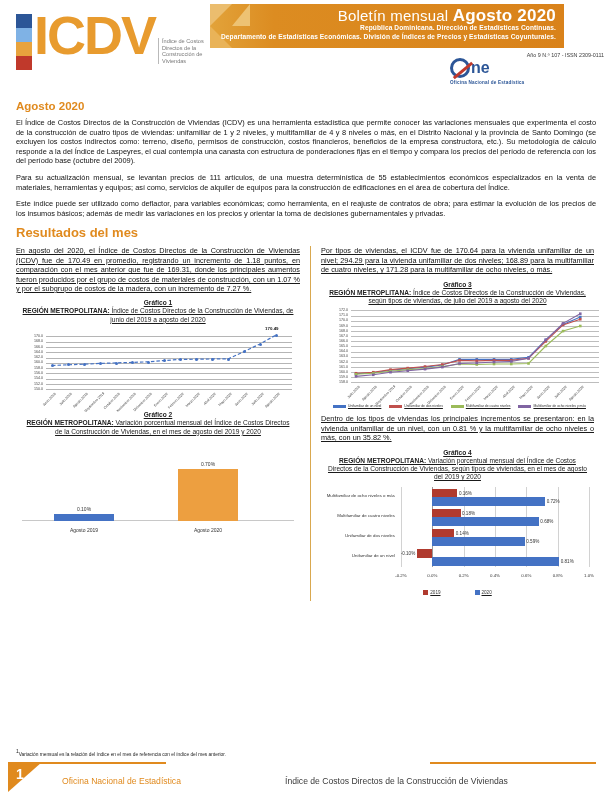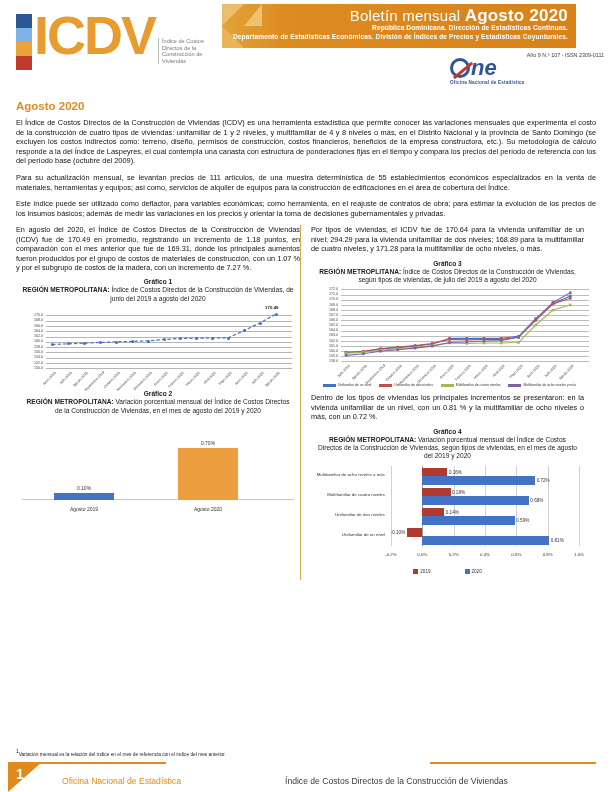--- a/index.html
+++ b/index.html
@@ -16,21 +16,21 @@
   
   .header { position:relative; height:96px; }
   .logo-wrap { position:absolute; left:16px; top:8px; display:flex; align-items:flex-start; }
   .logo-bars { width:16px; display:flex; flex-direction:column; margin-top:6px; }
   .logo-bars i { display:block; height:14px; width:16px; }
   .logo-text { font-family:"Liberation Sans", sans-serif; font-weight:bold; font-size:54px;
                line-height:54px; color:#E89B2E; letter-spacing:-2px; margin-left:2px; }
   .logo-sub { font-size:5.6px; line-height:6.6px; color:#7a7a7a; margin-left:3px;
               margin-top:30px; width:52px; border-left:1px solid #b9b9b9; padding-left:3px; }
 
-  .hdr-band { position:absolute; left:222px; top:4px; width:354px; height:44px;
+  .hdr-band { position:absolute; left:210px; top:4px; width:354px; height:44px;
               background:linear-gradient(90deg,#E2A33A 0%,#DC8C21 18%,#D9821A 100%); }
   .hdr-band .tri1 { position:absolute; left:0; top:0; width:0; height:0;
         border-top:22px solid #EBBD6E; border-right:22px solid transparent; }
   .hdr-band .tri2 { position:absolute; left:0; top:22px; width:0; height:0;
         border-bottom:22px solid #E9B358; border-right:22px solid transparent; }
   .hdr-band .tri3 { position:absolute; left:22px; top:0; width:0; height:0;
         border-bottom:22px solid #EDC273; border-left:18px solid transparent; }
   .hdr-title { position:absolute; right:8px; top:2px; color:#fff; font-size:15px; text-align:right;
                letter-spacing:.2px; }
   .hdr-title b { font-size:17px; font-weight:bold; }
@@ -50,30 +50,30 @@
   .acop-lines i { display:block; height:1.5px; background:#8B2B22; margin-bottom:2.2px; }
   .acop-name { font-size:7.5px; font-weight:bold; color:#6d2018; letter-spacing:.4px; margin-top:1px; }
   .acop-tag { font-size:3.4px; color:#777; letter-spacing:.6px; }
 
   .one-logo { position:absolute; left:450px; top:58px; text-align:center; }
   .one-row { display:flex; align-items:center; }
   .one-o { position:relative; width:20px; height:20px; border-radius:50%;
            border:3px solid #2C5697; }
   .one-o:after { content:""; position:absolute; left:-2px; top:8px; width:24px; height:3px;
            background:#C0392B; transform:rotate(-40deg); }
-  .one-ne { font-size:22px; font-weight:bold; color:#2C5697; line-height:20px; margin-left:1px;font-style:italic; }
+  .one-ne { font-size:16px; font-weight:bold; color:#2C5697; line-height:20px; margin-left:1px; }
   .one-tag { font-size:4.6px; color:#2C5697; font-weight:bold; letter-spacing:.2px; margin-top:2px; }
 
   
   .content { padding:0 16px; }
   h2.section { color:#E08A1E; font-size:11.5px; font-weight:bold; margin:4px 0 6px 0; }
   h2.section.big { font-size:13px; }
   p.body { font-size:7.4px; line-height:9.6px; text-align:justify; margin:0 0 7px 0; color:#111; }
 
-  .cols { display:flex; gap:0; }
+  .cols { display:flex; gap:10px;text-decoration:underline; }
   .col { width:284px; }
   .col.right { border-left:1px solid #d9a84f; padding-left:10px; }
 
   p.colbody { font-size:7.3px; line-height:9.4px; text-align:justify; margin:0 0 6px 0; color:#111; }
   sup { font-size:5px; }
 
   
   .chart-block { margin:2px 0 6px 0; }
   .chart-num { text-align:center; font-size:6.6px; font-weight:bold; color:#222; }
   .chart-title { text-align:center; font-size:6.6px; line-height:8.4px; color:#222; margin:1px 6px 3px 6px; }
@@ -164,20 +164,21 @@
     <div class="one-tag">Oficina Nacional de Estadística</div>
   </div>
 </div>
 
 <div class="content">
   <h2 class="section">Agosto 2020</h2>
   <p class="body">El Índice de Costos Directos de la Construcción de Viviendas (ICDV) es una herramienta estadística que permite conocer las variaciones mensuales que experimenta el costo de la construcción de cuatro tipos de viviendas: unifamiliar de 1 y 2 niveles, y multifamiliar de 4 y 8 niveles o más, en el Distrito Nacional y la provincia de Santo Domingo (se excluyen los costos indirectos como: terreno, diseño, permisos de construcción, costos financieros, beneficios de la empresa constructora, etc.). Su metodología de cálculo responde a la del Índice de Laspeyres, el cual contempla una canasta con estructura de ponderaciones fijas en el tiempo y compara los precios del período de referencia con los del período base (octubre del 2009).</p>
   <p class="body">Para su actualización mensual, se levantan precios de 111 artículos, de una muestra determinística de 55 establecimientos económicos especializados en la venta de materiales, herramientas y equipos; así como, servicios de alquiler de equipos para la construcción de edificaciones en el área de cobertura del Índice.</p>
   <p class="body">Este índice puede ser utilizado como deflactor, para variables económicas; como herramienta, en el reajuste de contratos de obra; para estimar la evolución de los precios de los insumos básicos; además de medir las variaciones en los precios y orientar la toma de decisiones gubernamentales y privadas.</p>
 
+  <h2 class="section big">Resultados del mes</h2>
 
   <div class="cols">
 
     <div class="col left">
       <p class="colbody">En agosto del 2020, el Índice de Costos Directos de la Construcción de Viviendas (ICDV) fue de 170.49 en promedio, registrando un incremento de 1.18 puntos, en comparación con el mes anterior que fue de 169.31, donde los principales aumentos fueron producidos por el grupo de costos de materiales de construcción, con un 1.07 % y por el subgrupo de costos de la madera, con un incremento de 7.27 %.</p>
 
       <div class="chart-block">
         <div class="chart-num">Gráfico 1</div>
         <div class="chart-title">
           <span class="reg">REGIÓN METROPOLITANA:</span><span> Índice de Costos Directos de la Construcción de Viviendas, de junio del 2019 a agosto del 2020</span>
@@ -389,21 +390,21 @@
               <span class="sw" style="background:#9BBB59"></span>
               <span>Multifamiliar de cuatro niveles</span>
             </div>
             <div>
               <span class="sw" style="background:#8064A2"></span>
               <span>Multifamiliar de ocho niveles y más</span>
             </div>
           </div>
       </div>
 
-      <p class="colbody" style="margin-top:4px">Dentro de los tipos de viviendas los principales incrementos se presentaron: en la vivienda unifamiliar de un nivel, con un 0.81 % y la multifamiliar de ocho niveles o más, con un 0.72 %.</p>
+      <p class="colbody" style="margin-top:4px">Dentro de los tipos de viviendas los principales incrementos se presentaron: en la vivienda unifamiliar de un nivel, con un 0.81 % y la multifamiliar de ocho niveles o más, con un 35.82 %.</p>
 
       <div class="chart-block">
         <div class="chart-num">Gráfico 4</div>
         <div class="chart-title">
           <span class="reg">REGIÓN METROPOLITANA:</span><span> Variación porcentual mensual del Índice de Costos Directos de la Construcción de Viviendas, según tipos de viviendas, en el mes de agosto del 2019 y 2020</span>
         </div>
         <div class="plot" id="chart4-plot">
             <div class="c4-grid" style="left:78px;top:2px;height:80px;background:#d2d2d2"></div>
             <div class="c4-tick" style="left:64px;width:28px">-0.2%</div>
             <div class="c4-grid" style="left:109.33333333333334px;top:2px;height:80px;background:#9a9a9a"></div>

